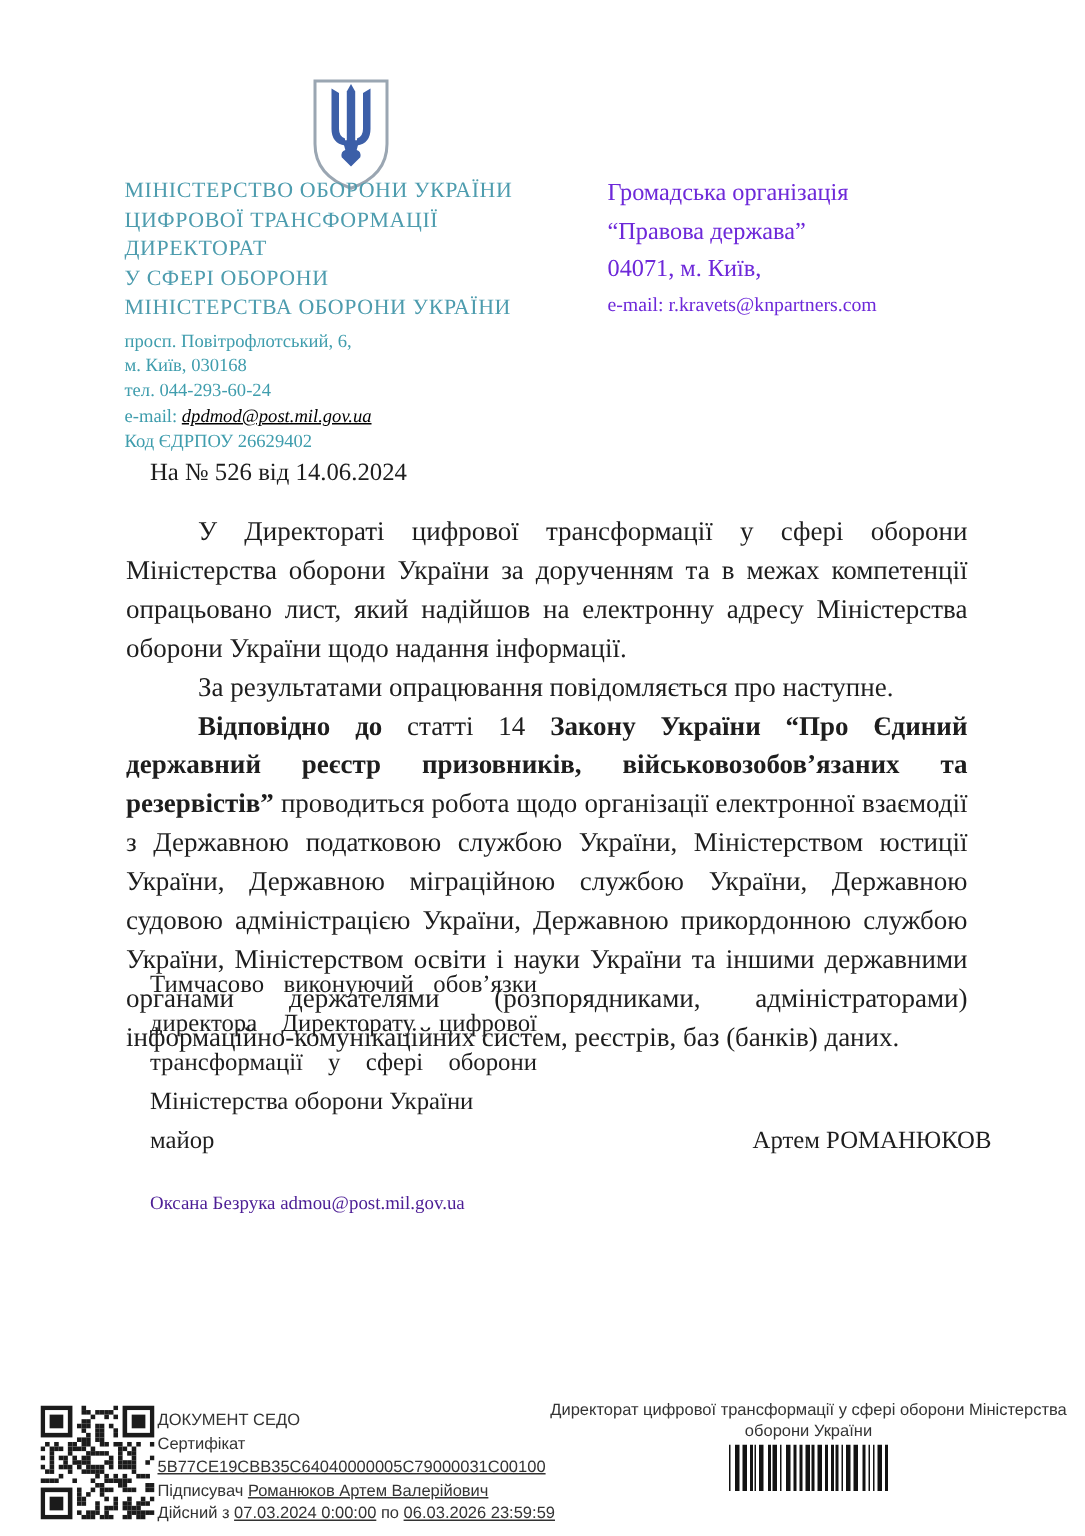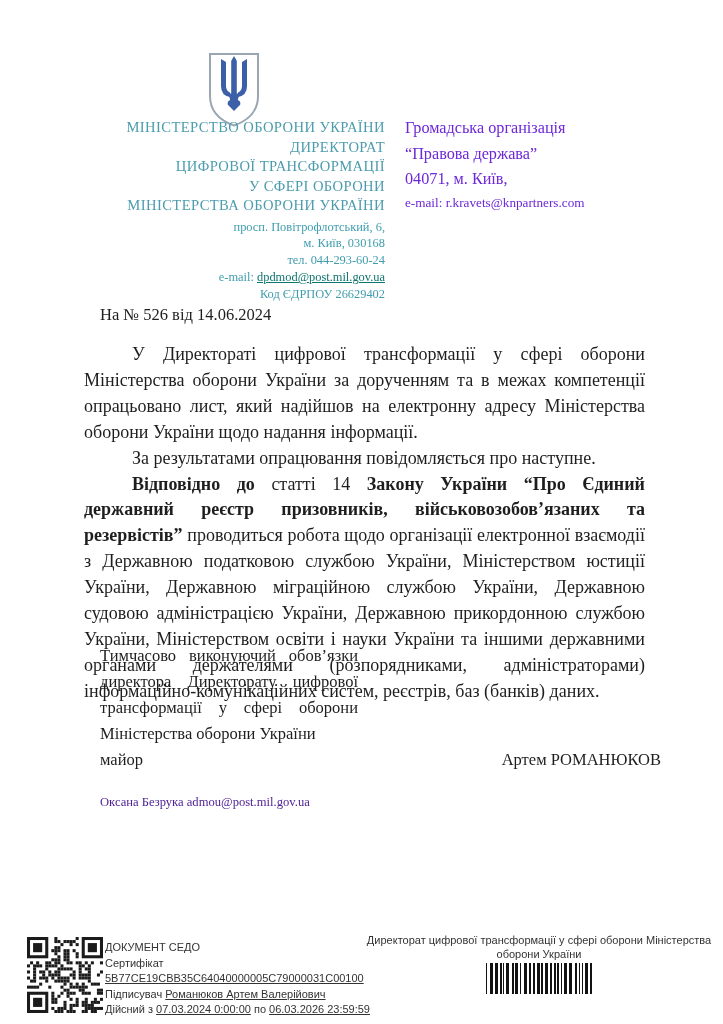--- a/index.html
+++ b/index.html
@@ -5,25 +5,25 @@
   html,body{margin:0;padding:0;}
   body{
     width:723px;height:1024px;background:#ffffff;position:relative;
     font-family:"Liberation Serif","DejaVu Serif",serif;color:#1e1e1e;
     overflow:hidden;
   }
   .abs{position:absolute;}
 
   
   .coat{left:204px;top:50px;width:60px;height:80px;}
-  .lh-block{left:83px;top:118px;width:302px;text-align:right;color:#4d9cae;}
+  .lh-block{left:83px;top:118px;width:302px;text-align:left;color:#4d9cae;}
   .lh-org{font-size:14.6px;line-height:19.5px;letter-spacing:.4px;}
   .lh-addr{font-size:12.4px;line-height:16.8px;color:#3f9dad;}
   .lh-addr-wrap{margin-top:3px;}
-  .lh-email-link{color:#0f766e;text-decoration:underline;}
+  .lh-email-link{color:#000000;text-decoration:underline;font-style:italic;}
 
   
   .recipient{left:405px;top:116px;width:270px;font-size:16.2px;line-height:25.5px;color:#6d28d9;}
   .recipient-email{font-size:13.2px;line-height:20px;}
 
   
   .reference{left:100px;top:305px;font-size:16.5px;}
   .body-text{left:84px;top:342px;width:561px;font-size:18px;line-height:25.9px;text-align:justify;}
   .body-text p{margin:0;text-indent:48px;}
   .b{font-weight:bold;}
@@ -58,22 +58,22 @@
         <path d="M17 9 L22 12 V36 Q22 41 26 42.4 L26 47 Q17 45.5 17 36 Z"></path>
         <path d="M43 9 L38 12 V36 Q38 41 34 42.4 L34 47 Q43 45.5 43 36 Z"></path>
         <path d="M24.5 43.5 H35.5 L33.8 50 Q37 51 36.2 54.8 L30 61 L23.8 54.8 Q23 51 26.2 50 Z"></path>
       </g>
     </svg>
   </span>
 </div>
 
 <div class="abs lh-block">
   <div class="lh-org">МІНІСТЕРСТВО ОБОРОНИ УКРАЇНИ</div>
+  <div class="lh-org">ЦИФРОВОЇ ТРАНСФОРМАЦІЇ</div>
   <div class="lh-org">ДИРЕКТОРАТ</div>
-  <div class="lh-org">ЦИФРОВОЇ ТРАНСФОРМАЦІЇ</div>
   <div class="lh-org">У СФЕРІ ОБОРОНИ</div>
   <div class="lh-org">МІНІСТЕРСТВА ОБОРОНИ УКРАЇНИ</div>
   <div class="lh-addr-wrap">
     <div class="lh-addr">просп. Повітрофлотський, 6,</div>
     <div class="lh-addr">м. Київ, 030168</div>
     <div class="lh-addr">тел. 044-293-60-24</div>
     <div class="lh-addr"><span>e-mail: </span><span class="lh-email-link">dpdmod@post.mil.gov.ua</span></div>
     <div class="lh-addr">Код ЄДРПОУ 26629402</div>
   </div>
 </div>

